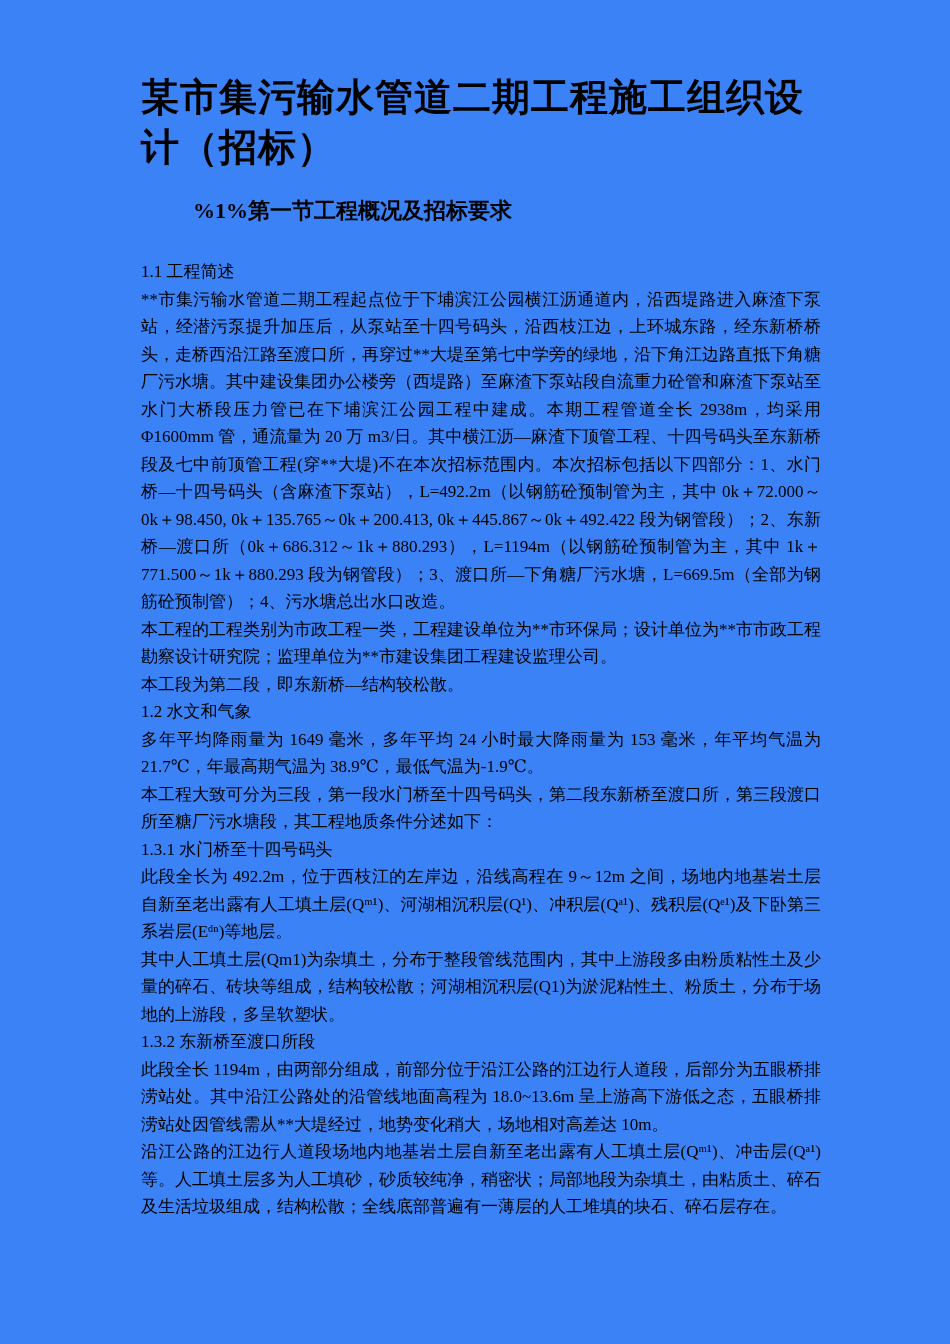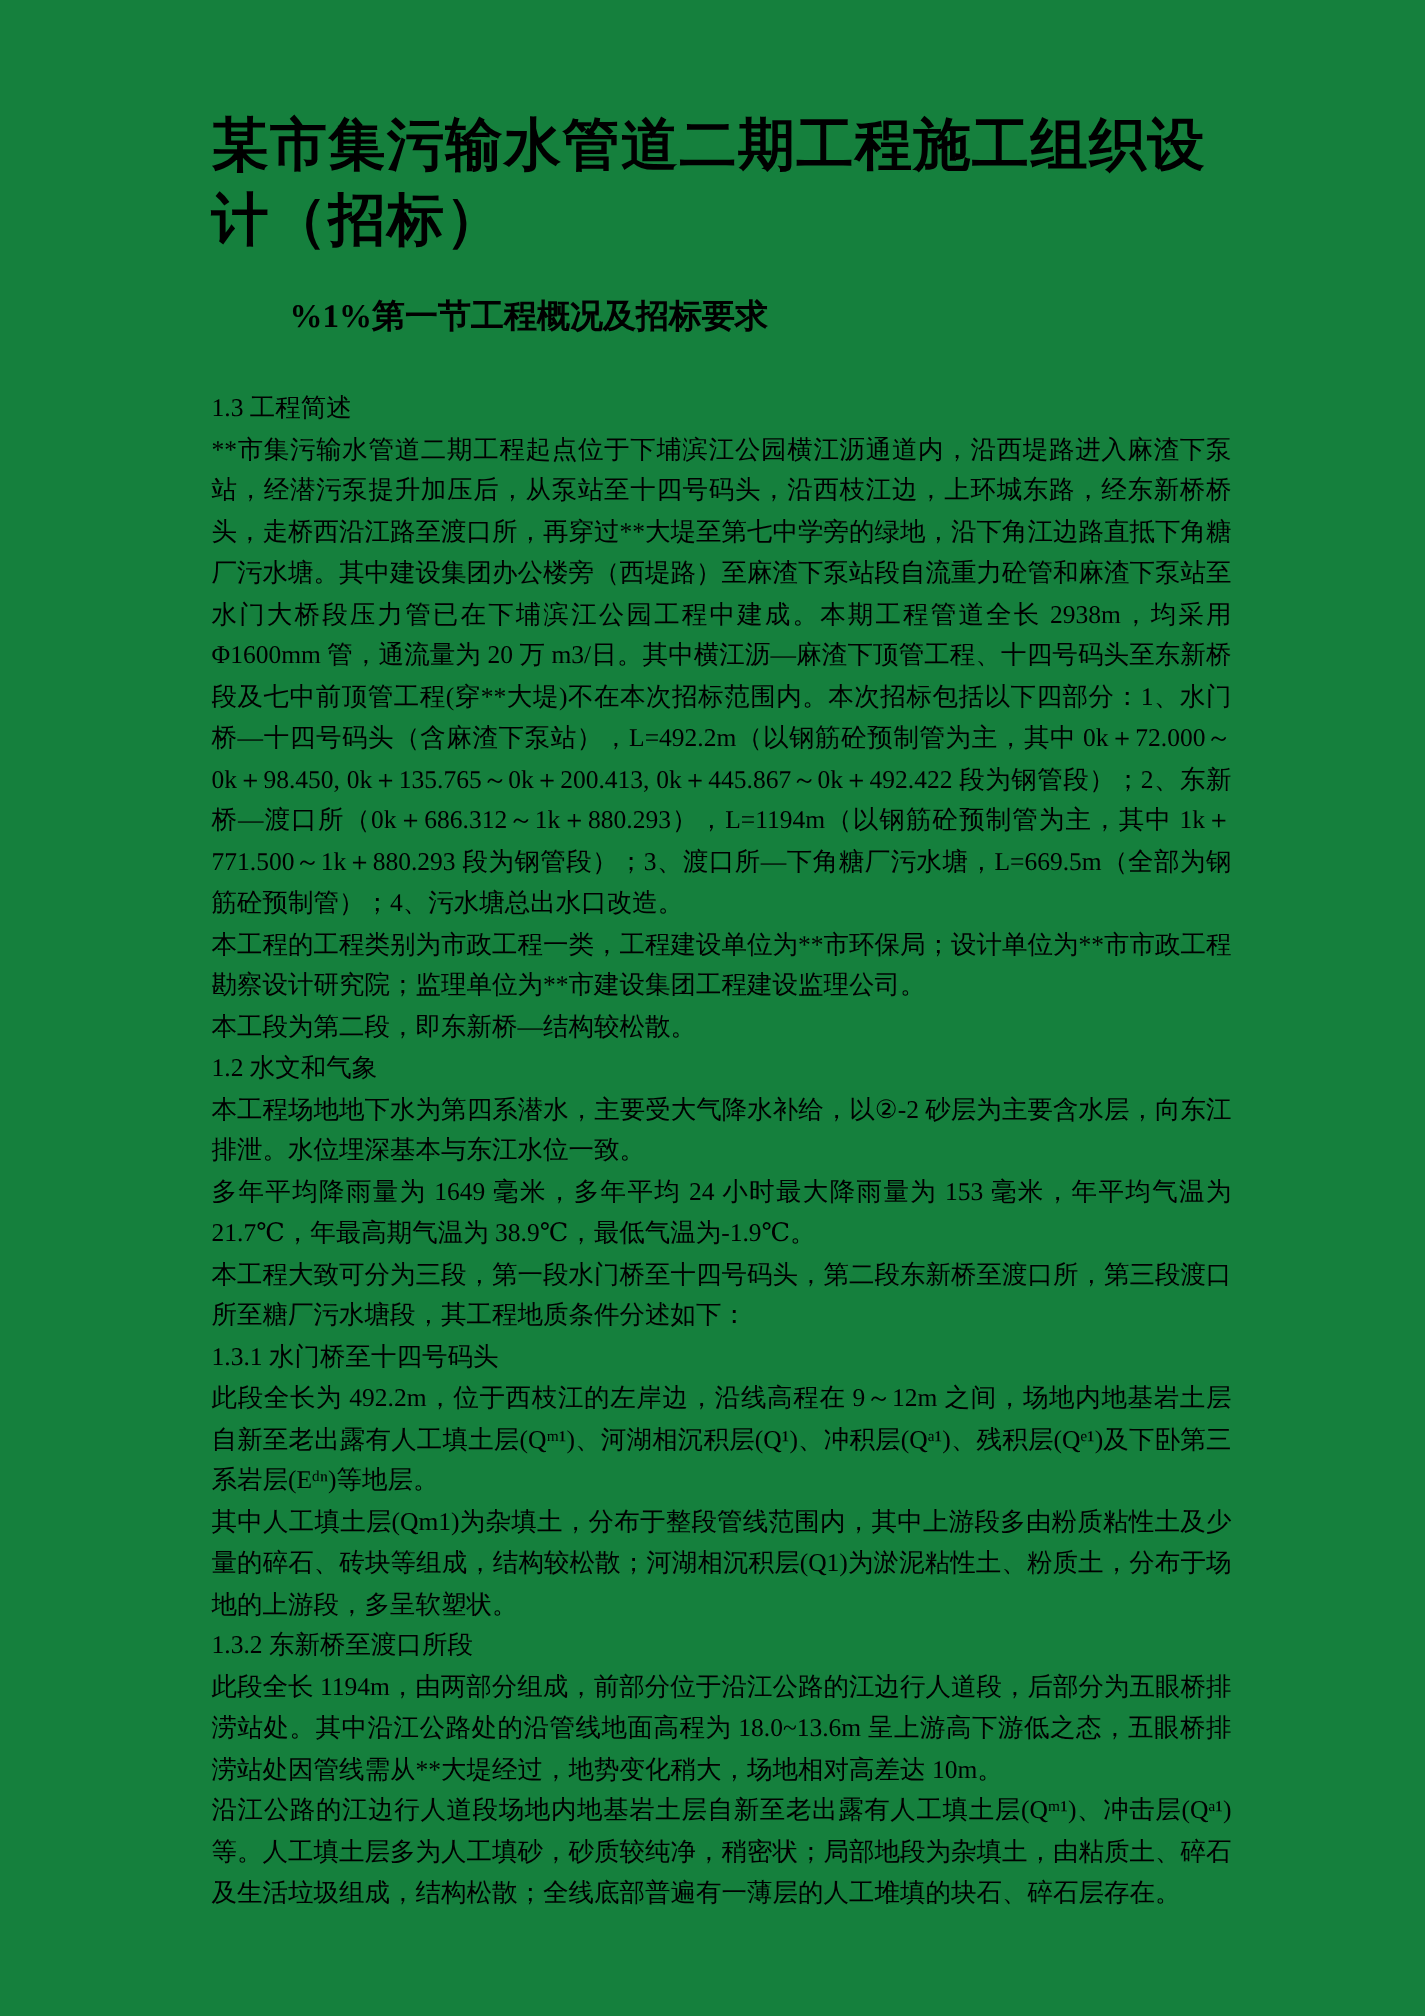--- a/index.html
+++ b/index.html
@@ -5,21 +5,21 @@
   html, body {
     margin: 0;
     padding: 0;
     background: #ffffff;
   }
   .page {
     position: relative;
     width: 950px;
     height: 1344px;
     margin: 0 auto;
-    background: #15803d;
+    background: #3b82f6;
     box-sizing: border-box;
     padding: 72px 129px 0 141px;
     color: #000000;
     font-family: "Liberation Serif", "DejaVu Serif", "DejaVu Sans", serif;
     overflow: hidden;
   }
   .doc-title {
     margin: 0;
     font-size: 38px;
     line-height: 50px;
@@ -55,26 +55,25 @@
 
 <div class="page">
 
   <h1 class="doc-title">某市集污输水管道二期工程施工组织设计（招标）</h1>
 
   <h2 class="section-heading">
     <span class="sec-number">%1%第一节</span><span class="sec-title">工程概况及招标要求</span>
   </h2>
 
   <div class="content">
-    <p>1.3 工程简述</p>
+    <p>1.1 工程简述</p>
     <p>**市集污输水管道二期工程起点位于下埔滨江公园横江沥通道内，沿西堤路进入麻渣下泵站，经潜污泵提升加压后，从泵站至十四号码头，沿西枝江边，上环城东路，经东新桥桥头，走桥西沿江路至渡口所，再穿过**大堤至第七中学旁的绿地，沿下角江边路直抵下角糖厂污水塘。其中建设集团办公楼旁（西堤路）至麻渣下泵站段自流重力砼管和麻渣下泵站至水门大桥段压力管已在下埔滨江公园工程中建成。本期工程管道全长 2938m，均采用 Φ1600mm 管，通流量为 20 万 m3/日。其中横江沥—麻渣下顶管工程、十四号码头至东新桥段及七中前顶管工程(穿**大堤)不在本次招标范围内。本次招标包括以下四部分：1、水门桥—十四号码头（含麻渣下泵站），L=492.2m（以钢筋砼预制管为主，其中 0k＋72.000～0k＋98.450, 0k＋135.765～0k＋200.413, 0k＋445.867～0k＋492.422 段为钢管段）；2、东新桥—渡口所（0k＋686.312～1k＋880.293），L=1194m（以钢筋砼预制管为主，其中 1k＋771.500～1k＋880.293 段为钢管段）；3、渡口所—下角糖厂污水塘，L=669.5m（全部为钢筋砼预制管）；4、污水塘总出水口改造。</p>
     <p>本工程的工程类别为市政工程一类，工程建设单位为**市环保局；设计单位为**市市政工程勘察设计研究院；监理单位为**市建设集团工程建设监理公司。</p>
     <p>本工段为第二段，即东新桥—结构较松散。</p>
     <p>1.2 水文和气象</p>
-    <p>本工程场地地下水为第四系潜水，主要受大气降水补给，以②-2 砂层为主要含水层，向东江排泄。水位埋深基本与东江水位一致。</p>
     <p>多年平均降雨量为 1649 毫米，多年平均 24 小时最大降雨量为 153 毫米，年平均气温为 21.7℃，年最高期气温为 38.9℃，最低气温为-1.9℃。</p>
     <p>本工程大致可分为三段，第一段水门桥至十四号码头，第二段东新桥至渡口所，第三段渡口所至糖厂污水塘段，其工程地质条件分述如下：</p>
     <p>1.3.1 水门桥至十四号码头</p>
     <p>此段全长为 492.2m，位于西枝江的左岸边，沿线高程在 9～12m 之间，场地内地基岩土层自新至老出露有人工填土层(Qᵐ¹)、河湖相沉积层(Q¹)、冲积层(Qᵃ¹)、残积层(Qᵉ¹)及下卧第三系岩层(Eᵈⁿ)等地层。</p>
     <p>其中人工填土层(Qm1)为杂填土，分布于整段管线范围内，其中上游段多由粉质粘性土及少量的碎石、砖块等组成，结构较松散；河湖相沉积层(Q1)为淤泥粘性土、粉质土，分布于场地的上游段，多呈软塑状。</p>
     <p>1.3.2 东新桥至渡口所段</p>
     <p>此段全长 1194m，由两部分组成，前部分位于沿江公路的江边行人道段，后部分为五眼桥排涝站处。其中沿江公路处的沿管线地面高程为 18.0~13.6m 呈上游高下游低之态，五眼桥排涝站处因管线需从**大堤经过，地势变化稍大，场地相对高差达 10m。</p>
     <p>沿江公路的江边行人道段场地内地基岩土层自新至老出露有人工填土层(Qᵐ¹)、冲击层(Qᵃ¹)等。人工填土层多为人工填砂，砂质较纯净，稍密状；局部地段为杂填土，由粘质土、碎石及生活垃圾组成，结构松散；全线底部普遍有一薄层的人工堆填的块石、碎石层存在。</p>
   </div>
 

